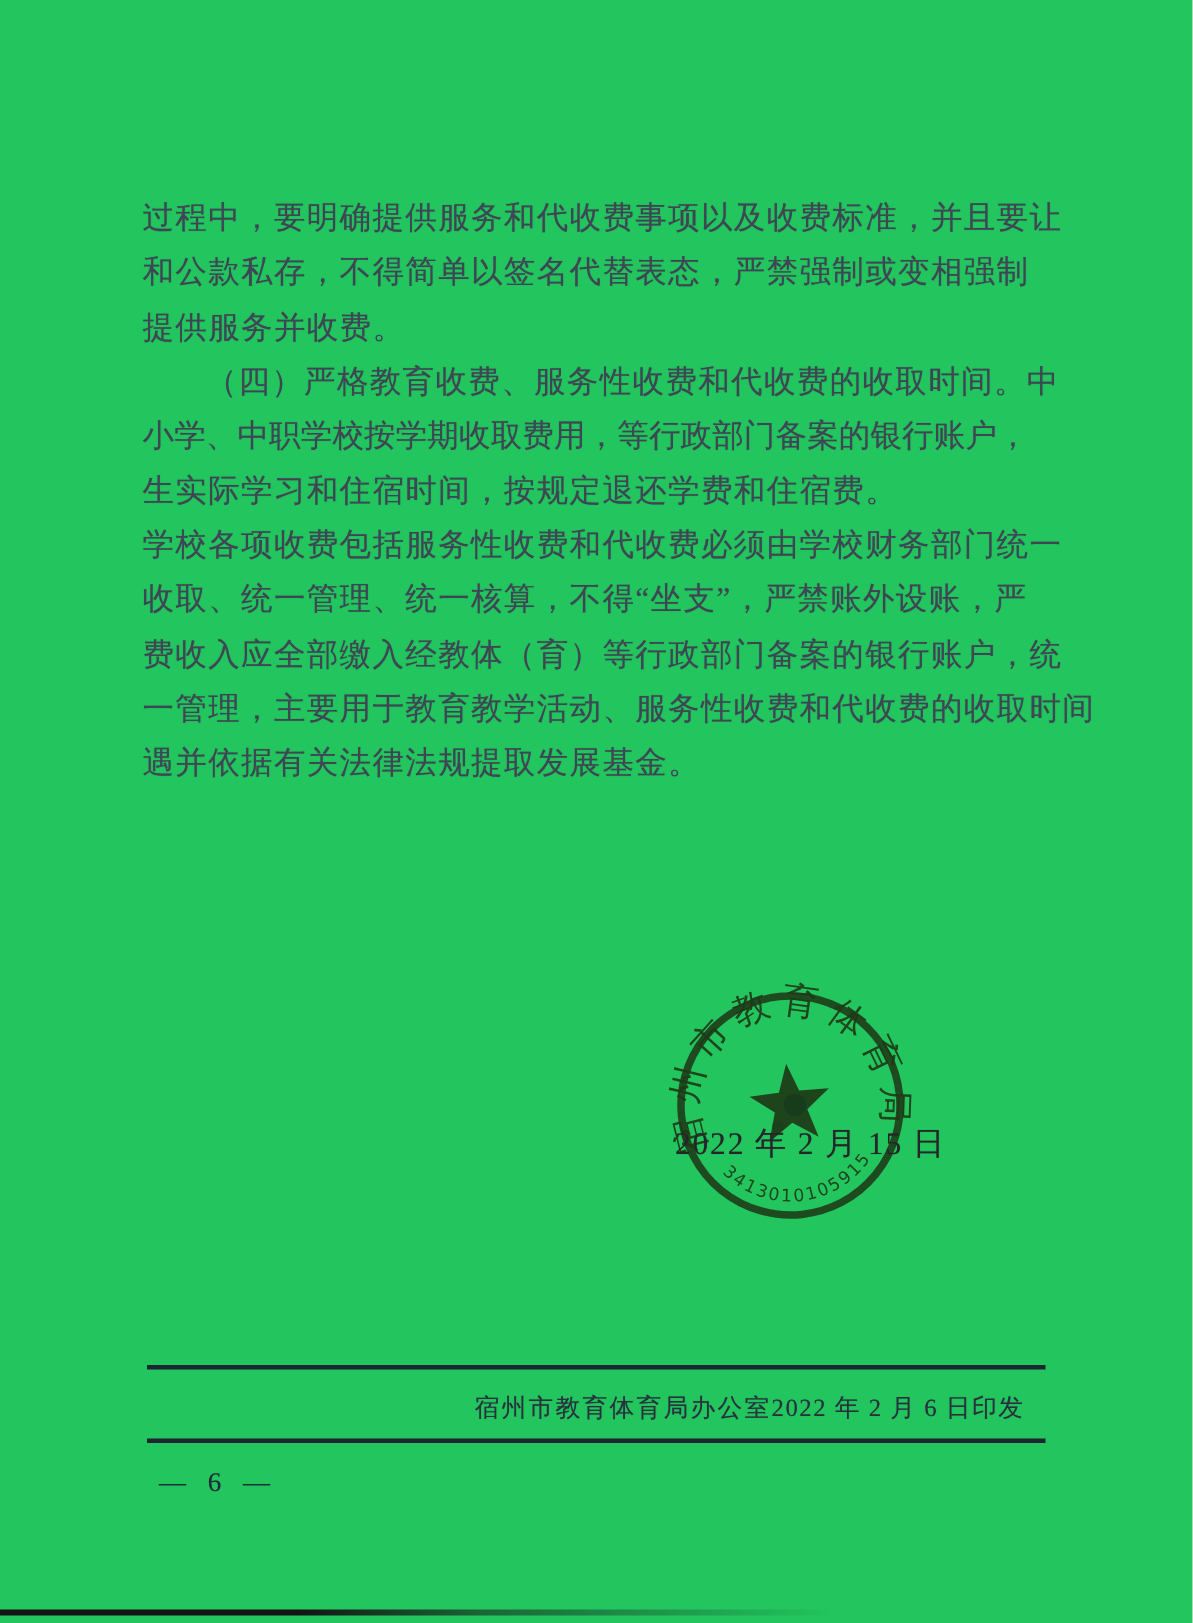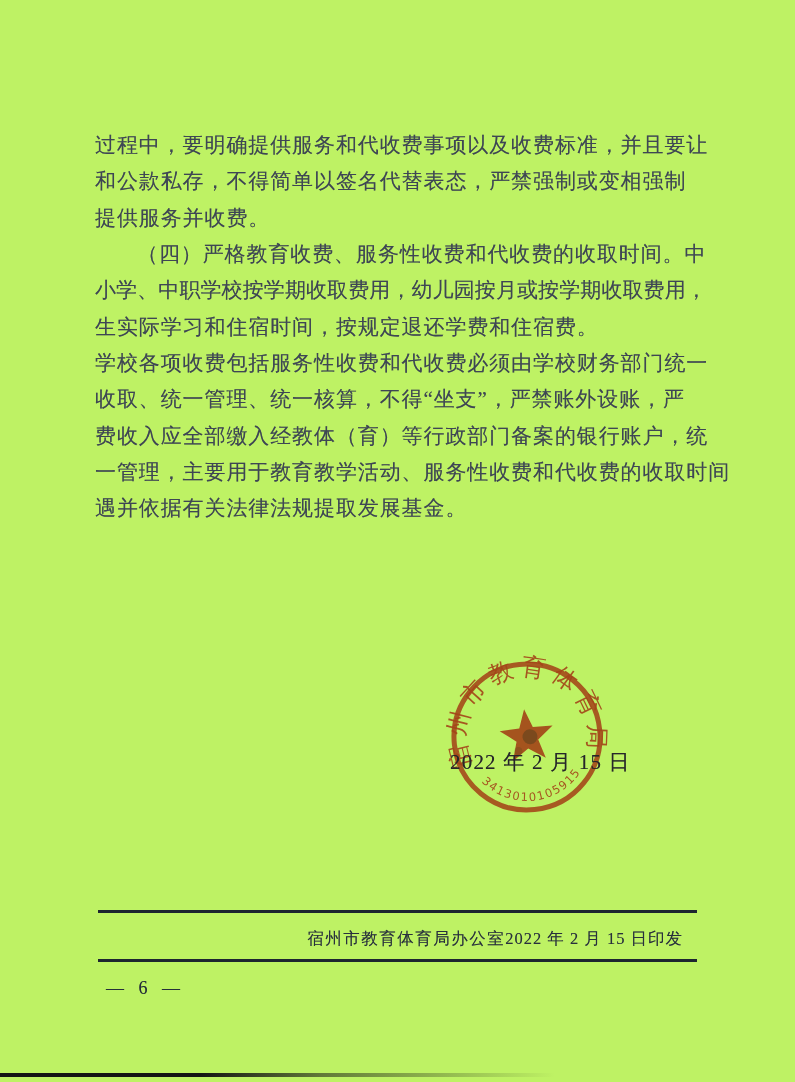--- a/index.html
+++ b/index.html
@@ -1,19 +1,19 @@
 <!DOCTYPE html>
 <html><head>
 <meta charset="utf-8">
 <style>
   html,body{margin:0;padding:0;background:#e8e8e8;}
   .page{
     position:relative;
     width:795px;height:1082px;
-    background:#bef264;
+    background:#22c55e;
     overflow:hidden;
     font-family:"Liberation Serif","DejaVu Serif",serif;
   }
   
   .content{
     position:absolute;left:95px;top:127px;width:616px;
   }
   .line{
     height:36.35px;line-height:36.35px;
     font-size:21px;letter-spacing:0.9px;
@@ -73,21 +73,21 @@
 </head>
 <body>
 
 <div class="page">
 
   <div class="content">
     <div class="line">过程中，要明确提供服务和代收费事项以及收费标准，并且要让</div>
     <div class="line">和公款私存，不得简单以签名代替表态，严禁强制或变相强制</div>
     <div class="line">提供服务并收费。</div>
     <div class="line indent">（四）严格教育收费、服务性收费和代收费的收取时间。中</div>
-    <div class="line tight">小学、中职学校按学期收取费用，幼儿园按月或按学期收取费用，</div>
+    <div class="line tight">小学、中职学校按学期收取费用，等行政部门备案的银行账户，</div>
     <div class="line">生实际学习和住宿时间，按规定退还学费和住宿费。</div>
     <div class="line">学校各项收费包括服务性收费和代收费必须由学校财务部门统一</div>
     <div class="line">收取、统一管理、统一核算，不得“坐支”，严禁账外设账，严</div>
     <div class="line">费收入应全部缴入经教体（育）等行政部门备案的银行账户，统</div>
     <div class="line">一管理，主要用于教育教学活动、服务性收费和代收费的收取时间</div>
     <div class="line">遇并依据有关法律法规提取发展基金。</div>
   </div>
 
   <div class="seal">
     <svg viewBox="0 0 180 180" width="180" height="180" xmlns="http://www.w3.org/2000/svg">
@@ -104,21 +104,21 @@
       <circle cx="93" cy="90" r="7.5" fill="#2b2b33" opacity="0.35"></circle>
       <circle cx="80" cy="103" r="4" fill="#2b2b33" opacity="0.18"></circle>
     </svg>
   </div>
 
   <div class="stamp-date">2022 年 2 月 15 日</div>
 
   <div class="footer-rule top"></div>
   <div class="footer-row">
     <span class="footer-office">宿州市教育体育局办公室</span>
-    <span class="footer-print-date">2022 年 2 月 15 日印发</span>
+    <span class="footer-print-date">2022 年 2 月 6 日印发</span>
   </div>
   <div class="footer-rule bottom"></div>
 
   <div class="page-number">— 6 —</div>
 
   <div class="scan-edge"></div>
 
 </div>
 
 </body></html>

